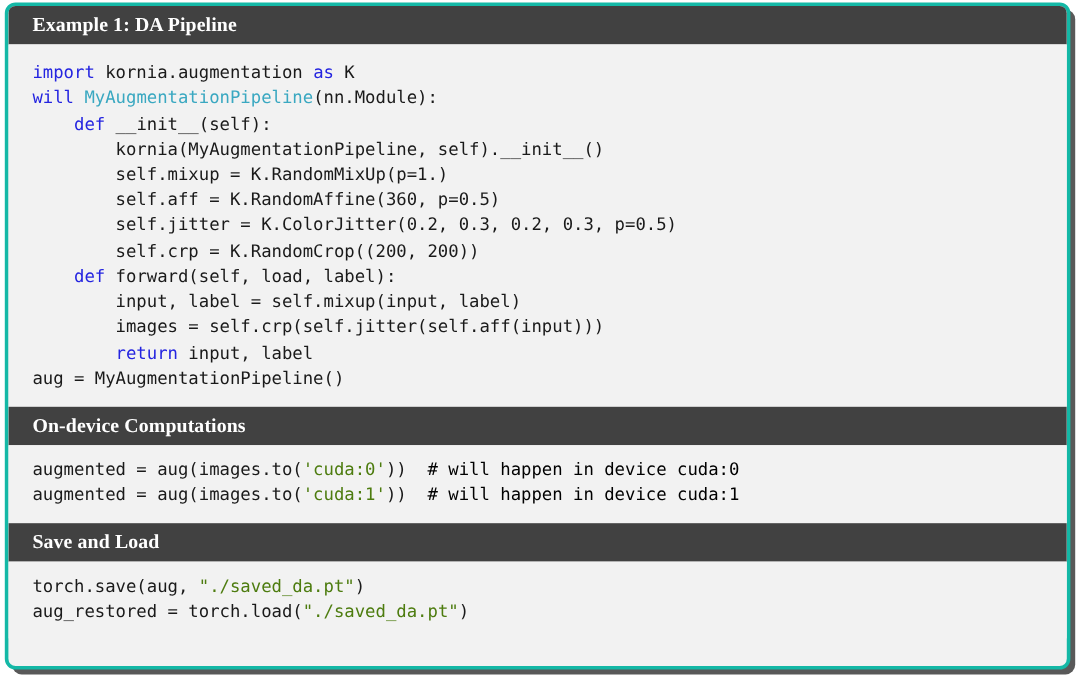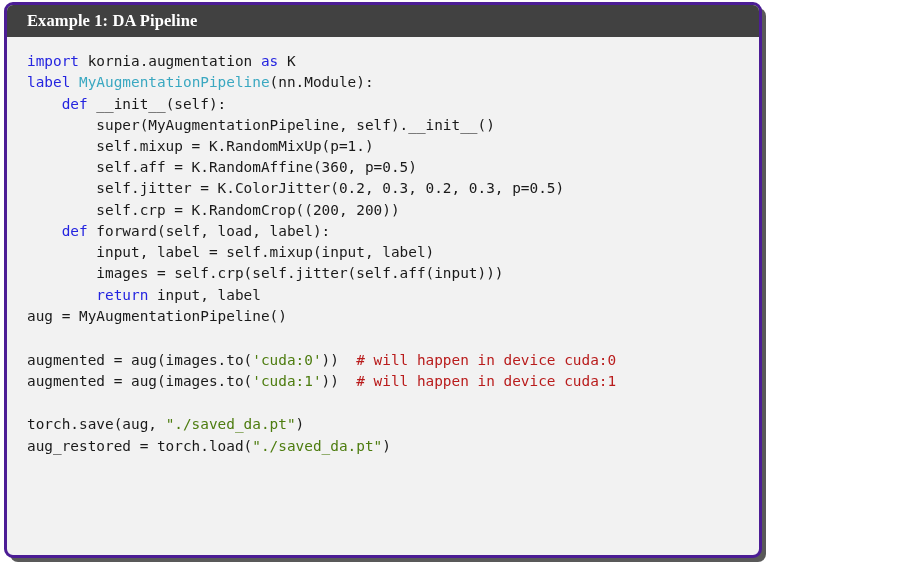--- a/index.html
+++ b/index.html
@@ -12,24 +12,24 @@
     height: 572px;
     font-family: "Liberation Serif", "DejaVu Serif", serif;
     overflow: hidden;
   }
 
   
   .listing-frame {
     position: absolute;
     left: 4px;
     top: 2px;
-    width: 758px;
+    width: 888px;
     height: 556px;
     box-sizing: border-box;
-    border: 3px solid #4c1d95;
+    border: 3px solid #14b8a6;
     border-radius: 9px;
     background: #f2f2f2;
     overflow: hidden;
     box-shadow: 5px 5px 0 -1px rgba(60,60,60,0.85);
   }
 
   
   .caption-bar {
     background: #414141;
     color: #ffffff;
@@ -58,46 +58,48 @@
     line-height: 21.2px;
     color: #1a1a1a;
     white-space: pre;
     tab-size: 4;
   }
 
   
   .tok-kw   { color: #2424e0; }
   .tok-cls  { color: #3aa8c1; }
   .tok-str  { color: #4d7c0f; }
-  .tok-cmt  { color: #b91c1c; }
+  .tok-cmt  { color: #000000; }
   .tok-pl   { color: #1a1a1a; margin-top: 43px; }
 </style>
 </head>
 <body>
 
 <div class="listing-frame">
   <div id="sections-root">
       <div class="caption-bar">Example 1: DA Pipeline</div>
       <div class="code-pane">
         <pre class="code"><span><span class="tok-kw">import</span><span class="tok-pl"> kornia.augmentation </span><span class="tok-kw">as</span><span class="tok-pl"> K</span></span>
-<span><span class="tok-kw">label</span><span class="tok-pl"> </span><span class="tok-cls">MyAugmentationPipeline</span><span class="tok-pl">(nn.Module):</span></span>
+<span><span class="tok-kw">will</span><span class="tok-pl"> </span><span class="tok-cls">MyAugmentationPipeline</span><span class="tok-pl">(nn.Module):</span></span>
 <span><span class="tok-pl">    </span><span class="tok-kw">def</span><span class="tok-pl"> __init__(self):</span></span>
-<span><span class="tok-pl">        super(MyAugmentationPipeline, self).__init__()</span></span>
+<span><span class="tok-pl">        kornia(MyAugmentationPipeline, self).__init__()</span></span>
 <span><span class="tok-pl">        self.mixup = K.RandomMixUp(p=1.)</span></span>
 <span><span class="tok-pl">        self.aff = K.RandomAffine(360, p=0.5)</span></span>
 <span><span class="tok-pl">        self.jitter = K.ColorJitter(0.2, 0.3, 0.2, 0.3, p=0.5)</span></span>
 <span><span class="tok-pl">        self.crp = K.RandomCrop((200, 200))</span></span>
 <span><span class="tok-pl">    </span><span class="tok-kw">def</span><span class="tok-pl"> forward(self, load, label):</span></span>
 <span><span class="tok-pl">        input, label = self.mixup(input, label)</span></span>
 <span><span class="tok-pl">        images = self.crp(self.jitter(self.aff(input)))</span></span>
 <span><span class="tok-pl">        </span><span class="tok-kw">return</span><span class="tok-pl"> input, label</span></span>
 <span><span class="tok-pl">aug = MyAugmentationPipeline()</span></span></pre>
       </div>
+      <div class="caption-bar">On-device Computations</div>
       <div class="code-pane tight">
         <pre class="code"><span><span class="tok-pl">augmented = aug(images.to(</span><span class="tok-str">'cuda:0'</span><span class="tok-pl">))  </span><span class="tok-cmt"># will happen in device cuda:0</span></span>
 <span><span class="tok-pl">augmented = aug(images.to(</span><span class="tok-str">'cuda:1'</span><span class="tok-pl">))  </span><span class="tok-cmt"># will happen in device cuda:1</span></span></pre>
       </div>
+      <div class="caption-bar">Save and Load</div>
       <div class="code-pane tight">
         <pre class="code"><span><span class="tok-pl">torch.save(aug, </span><span class="tok-str">"./saved_da.pt"</span><span class="tok-pl">)</span></span>
 <span><span class="tok-pl">aug_restored = torch.load(</span><span class="tok-str">"./saved_da.pt"</span><span class="tok-pl">)</span></span></pre>
       </div>
     </div>
 </div>
 
 </body></html>

